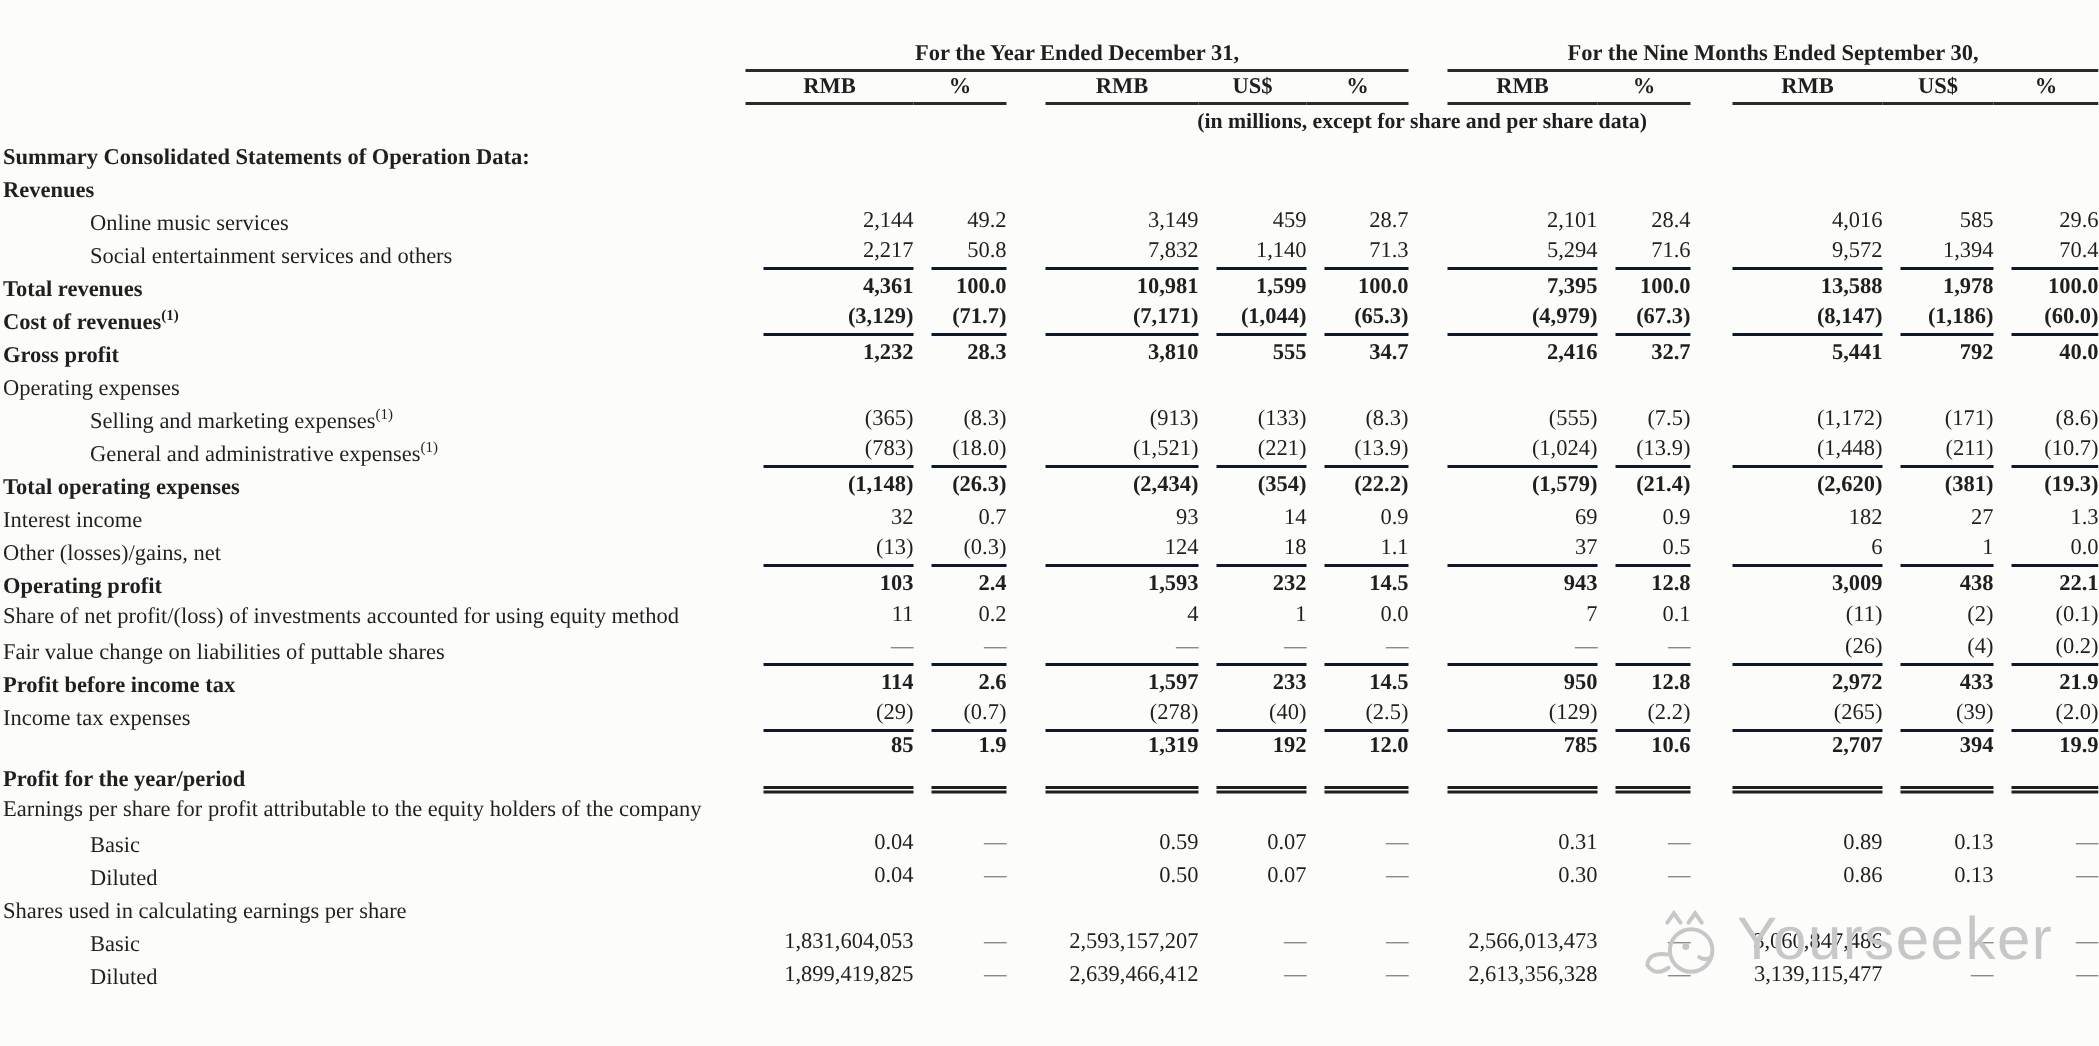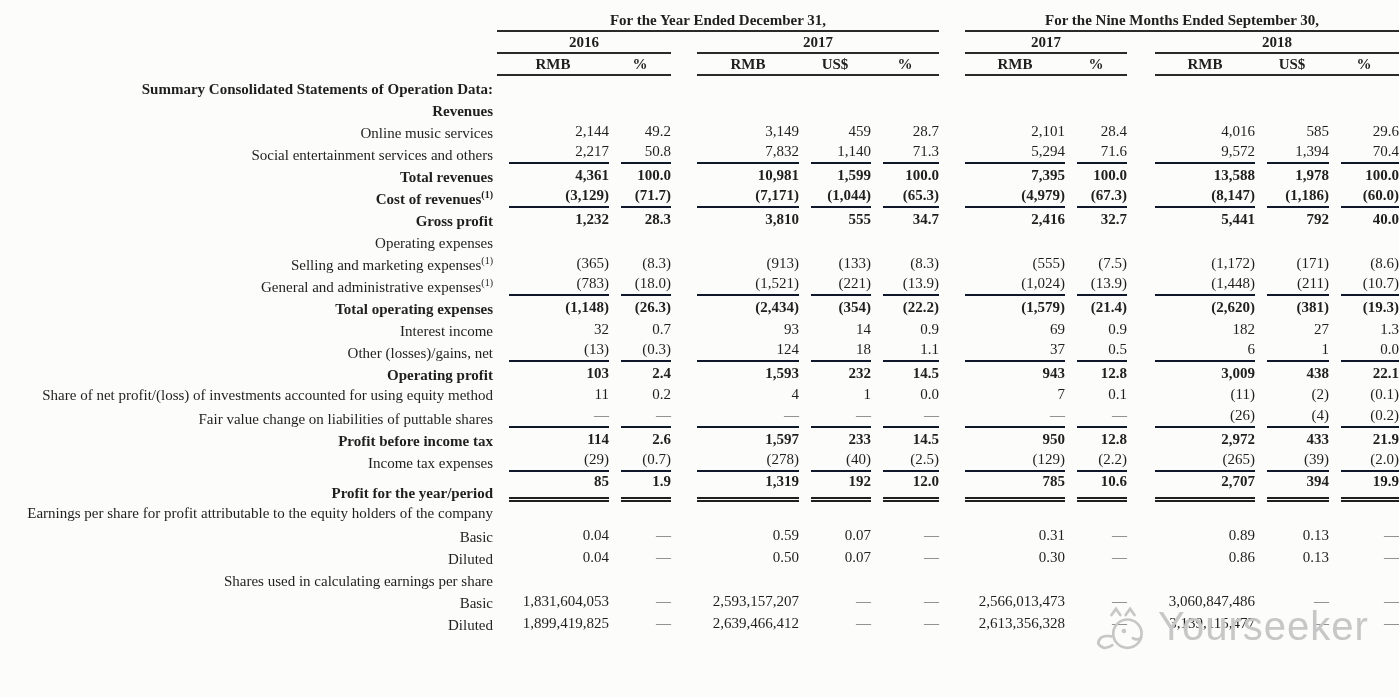--- a/index.html
+++ b/index.html
@@ -1,35 +1,35 @@
 <!DOCTYPE html>
 <html><head>
 <meta charset="utf-8">
 <style>
   *{box-sizing:border-box;margin:0;padding:0}
   html,body{width:1399px;height:697px;overflow:hidden}
   body{background:#fcfcfb;color:#1f1f1f;font-family:"Liberation Serif","DejaVu Serif",serif;position:relative}
-  table{border-collapse:collapse;table-layout:fixed;width:1399px;margin-top:4px}
+  table{border-collapse:collapse;table-layout:fixed;width:1399px;margin-top:20px}
   th,td{vertical-align:bottom;font-size:15px;font-weight:normal}
   thead th{padding-top:2px}
   .grp-row th{padding-top:8px}
   .hr{border-bottom:2px solid #2a2a2a;padding-bottom:1px;text-align:center;font-weight:bold;font-size:15px}
   .units{font-weight:bold;text-align:center;font-size:14.5px;padding:3px 0 2px 0}
   .num{text-align:right;padding-left:12px}
   .gapA{padding-left:26px}
   .gapB{padding-left:28px}
   .v{width:100%;padding-bottom:2px}
   .v.ru{border-bottom:2px solid #0f172a}
-  .v.rd{border-bottom:5px double #1f1f1f;padding-bottom:7px}
+  .v.rd{border-bottom:5px double #1f1f1f;padding-bottom:18px}
   tbody td{height:22px;line-height:18px}
   tbody tr.twoline td{vertical-align:middle}
-  .lbl{text-align:right;padding-right:4px}
+  .lbl{text-align:left;padding-right:4px}
   .ind0{padding-left:2px}
   .ind1{padding-left:60px}
-  .hang{padding-left:58px;text-indent:-36px}
+  .hang{padding-left:38px;text-indent:-36px}
   .b{font-weight:bold}
   sup{font-size:10px;line-height:0}
   .dash{color:#6f6f6f}
   .watermark{position:absolute;left:1092px;top:604px;display:flex;align-items:flex-start;gap:4px;pointer-events:none}
   .watermark-text{font-family:"Liberation Sans","DejaVu Sans",sans-serif;font-size:40px;color:#c7c7c7;letter-spacing:1px;font-weight:normal}
 </style>
 </head>
 <body>
 
 <table>
@@ -51,65 +51,54 @@
       <th class="lbl"></th>
       <th colspan="5">
           <div class="hr">For the Year Ended December 31,</div>
         </th>
       <th colspan="5" class="gapA">
           <div class="hr">For the Nine Months Ended September 30,</div>
         </th>
     </tr>
     <tr>
       <th class="lbl"></th>
-      <th colspan="2">
-          <div class="hr">2016</div>
-        </th>
-      <th colspan="3" class="gapA">
-          <div class="hr">2017</div>
-        </th>
-      <th colspan="2" class="gapA">
-          <div class="hr">2017</div>
-        </th>
-      <th colspan="3" class="gapB">
-          <div class="hr">2018</div>
+      <th>
+          <div class="hr">RMB</div>
+        </th>
+      <th>
+          <div class="hr">%</div>
+        </th>
+      <th class="gapA">
+          <div class="hr">RMB</div>
+        </th>
+      <th>
+          <div class="hr">US$</div>
+        </th>
+      <th>
+          <div class="hr">%</div>
+        </th>
+      <th class="gapA">
+          <div class="hr">RMB</div>
+        </th>
+      <th>
+          <div class="hr">%</div>
+        </th>
+      <th class="gapB">
+          <div class="hr">RMB</div>
+        </th>
+      <th>
+          <div class="hr">US$</div>
+        </th>
+      <th>
+          <div class="hr">%</div>
         </th>
     </tr>
     <tr>
       <th class="lbl"></th>
-      <th>
-          <div class="hr">RMB</div>
-        </th>
-      <th>
-          <div class="hr">%</div>
-        </th>
-      <th class="gapA">
-          <div class="hr">RMB</div>
-        </th>
-      <th>
-          <div class="hr">US$</div>
-        </th>
-      <th>
-          <div class="hr">%</div>
-        </th>
-      <th class="gapA">
-          <div class="hr">RMB</div>
-        </th>
-      <th>
-          <div class="hr">%</div>
-        </th>
-      <th class="gapB">
-          <div class="hr">RMB</div>
-        </th>
-      <th>
-          <div class="hr">US$</div>
-        </th>
-      <th>
-          <div class="hr">%</div>
-        </th>
+      <th colspan="10" class="units">(in millions, except for share and per share data)</th>
     </tr>
   </thead>
   <tbody>
       <tr>
         <td class="lbl ind0 b"><span>Summary Consolidated Statements of Operation Data:</span></td>
         <td class="num b">
           <div class="v"></div>
         </td>
         <td class="num b">
           <div class="v"></div>

